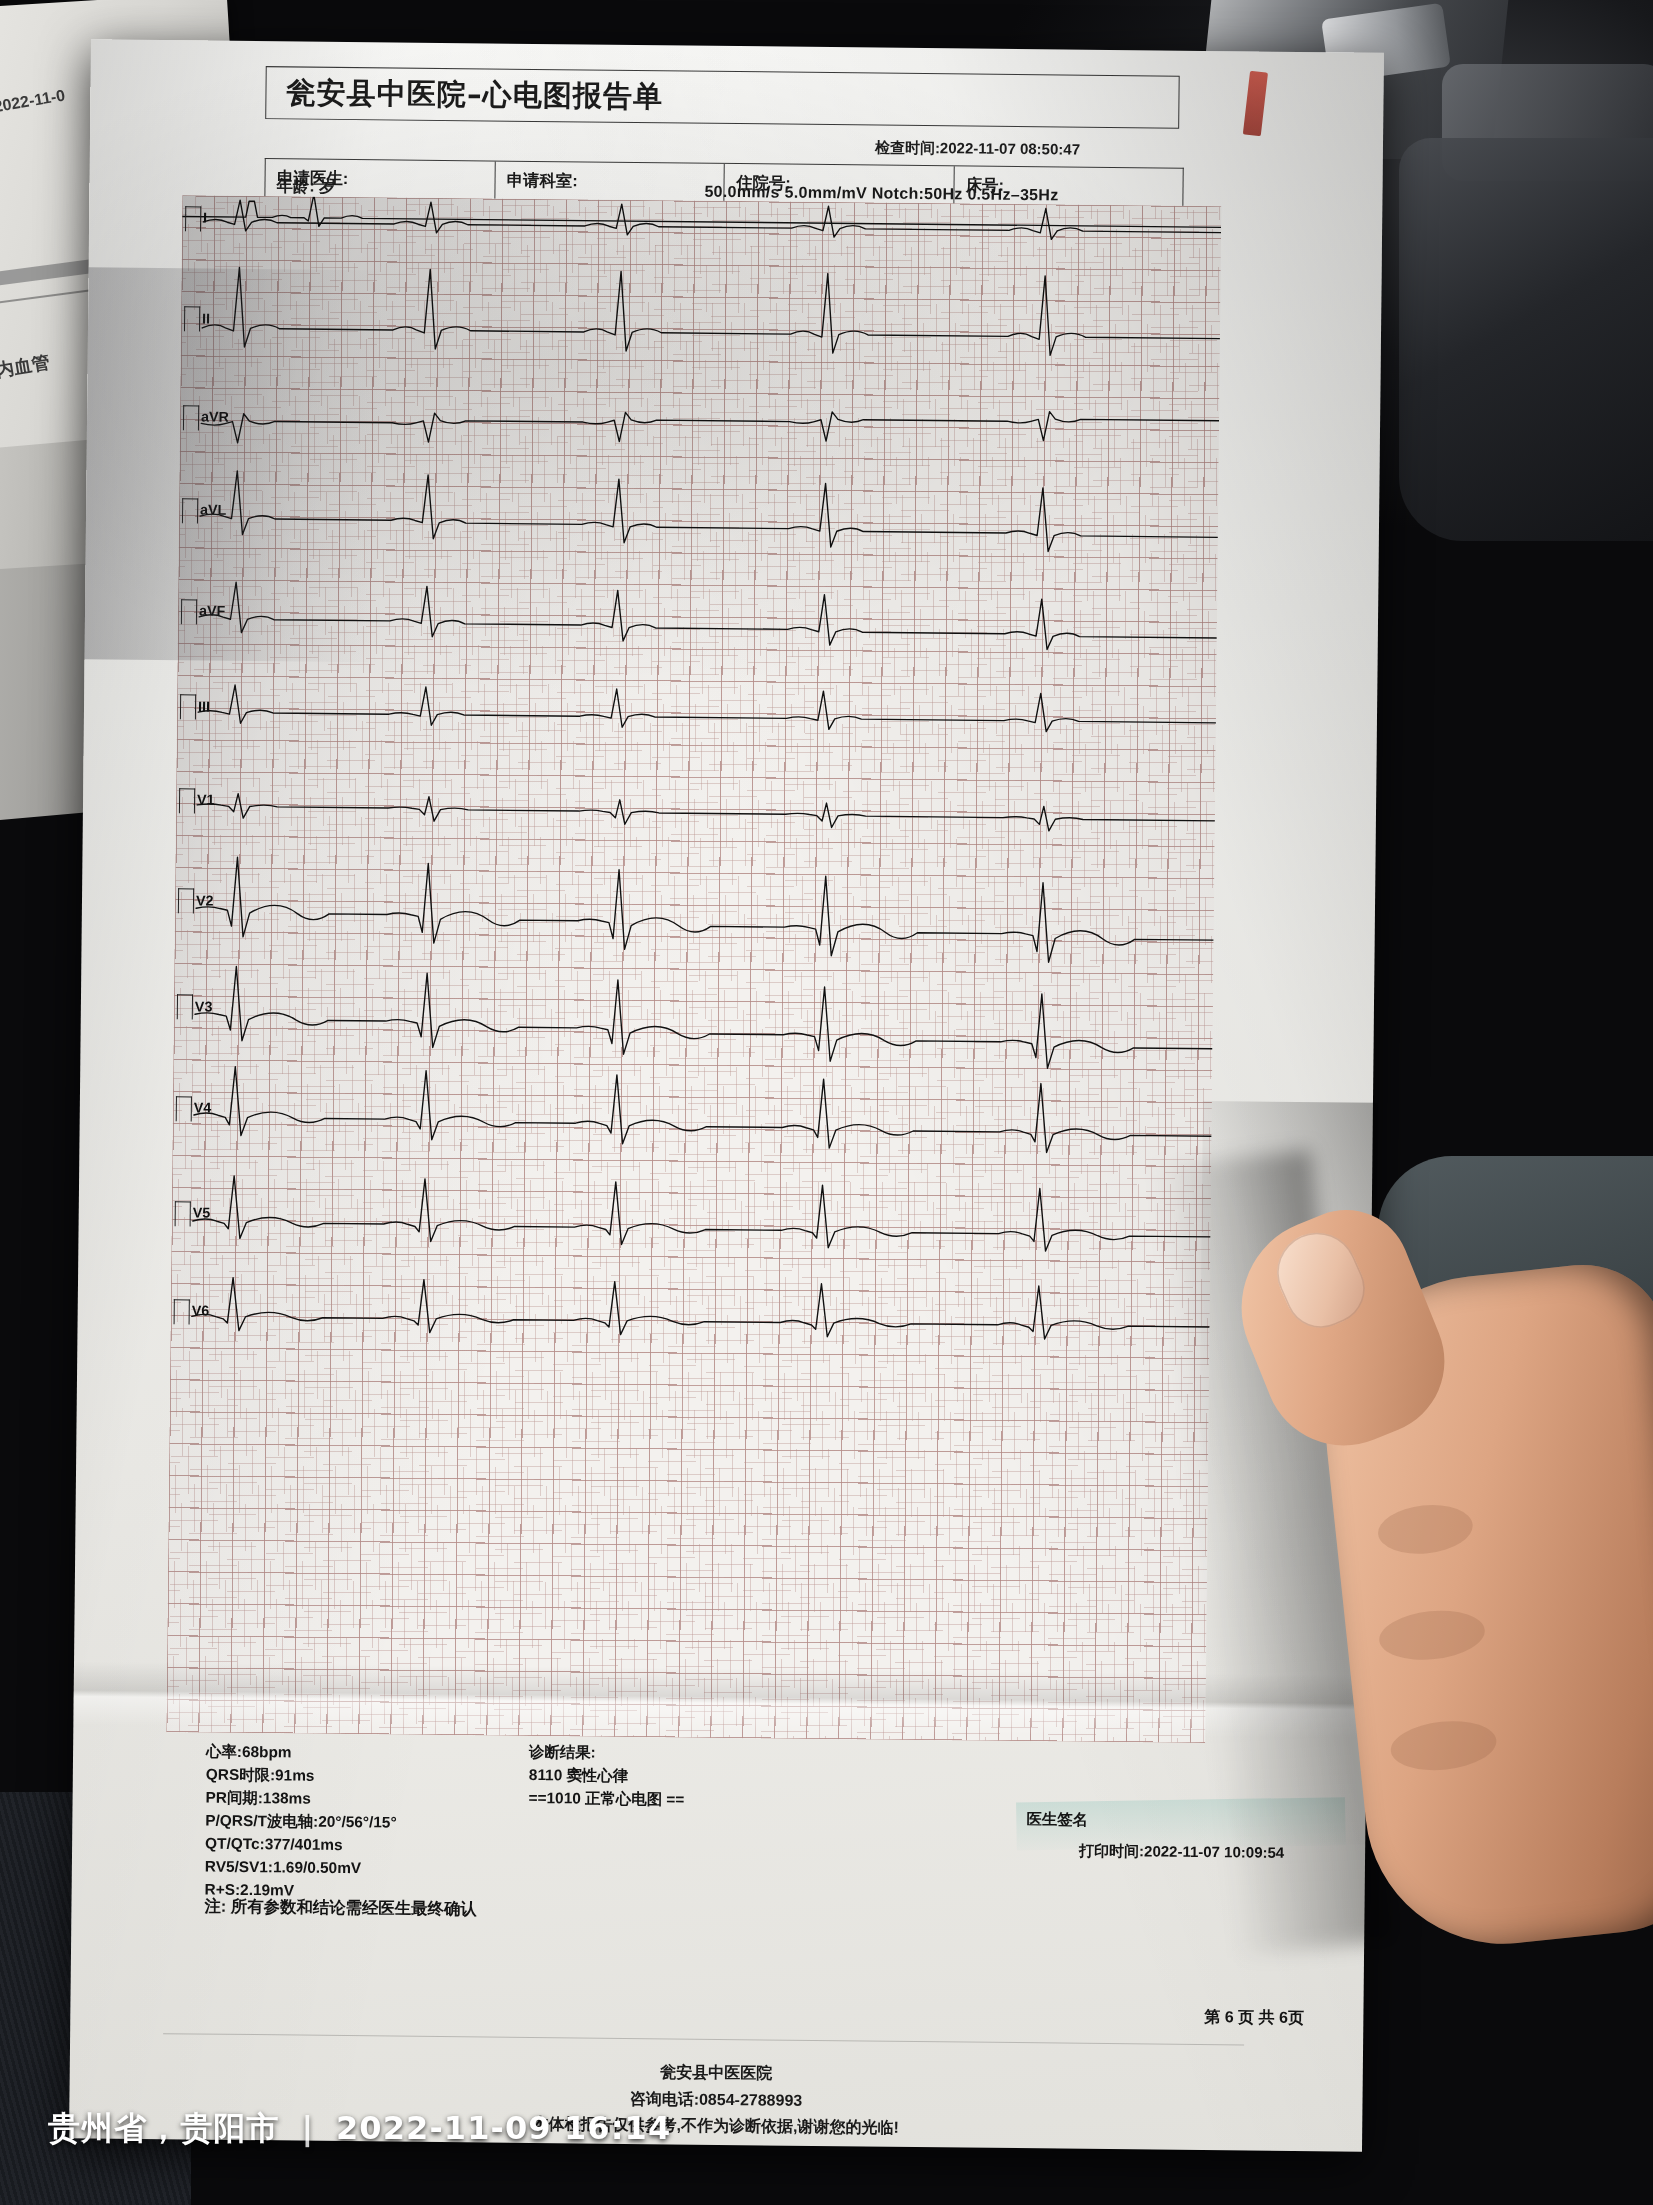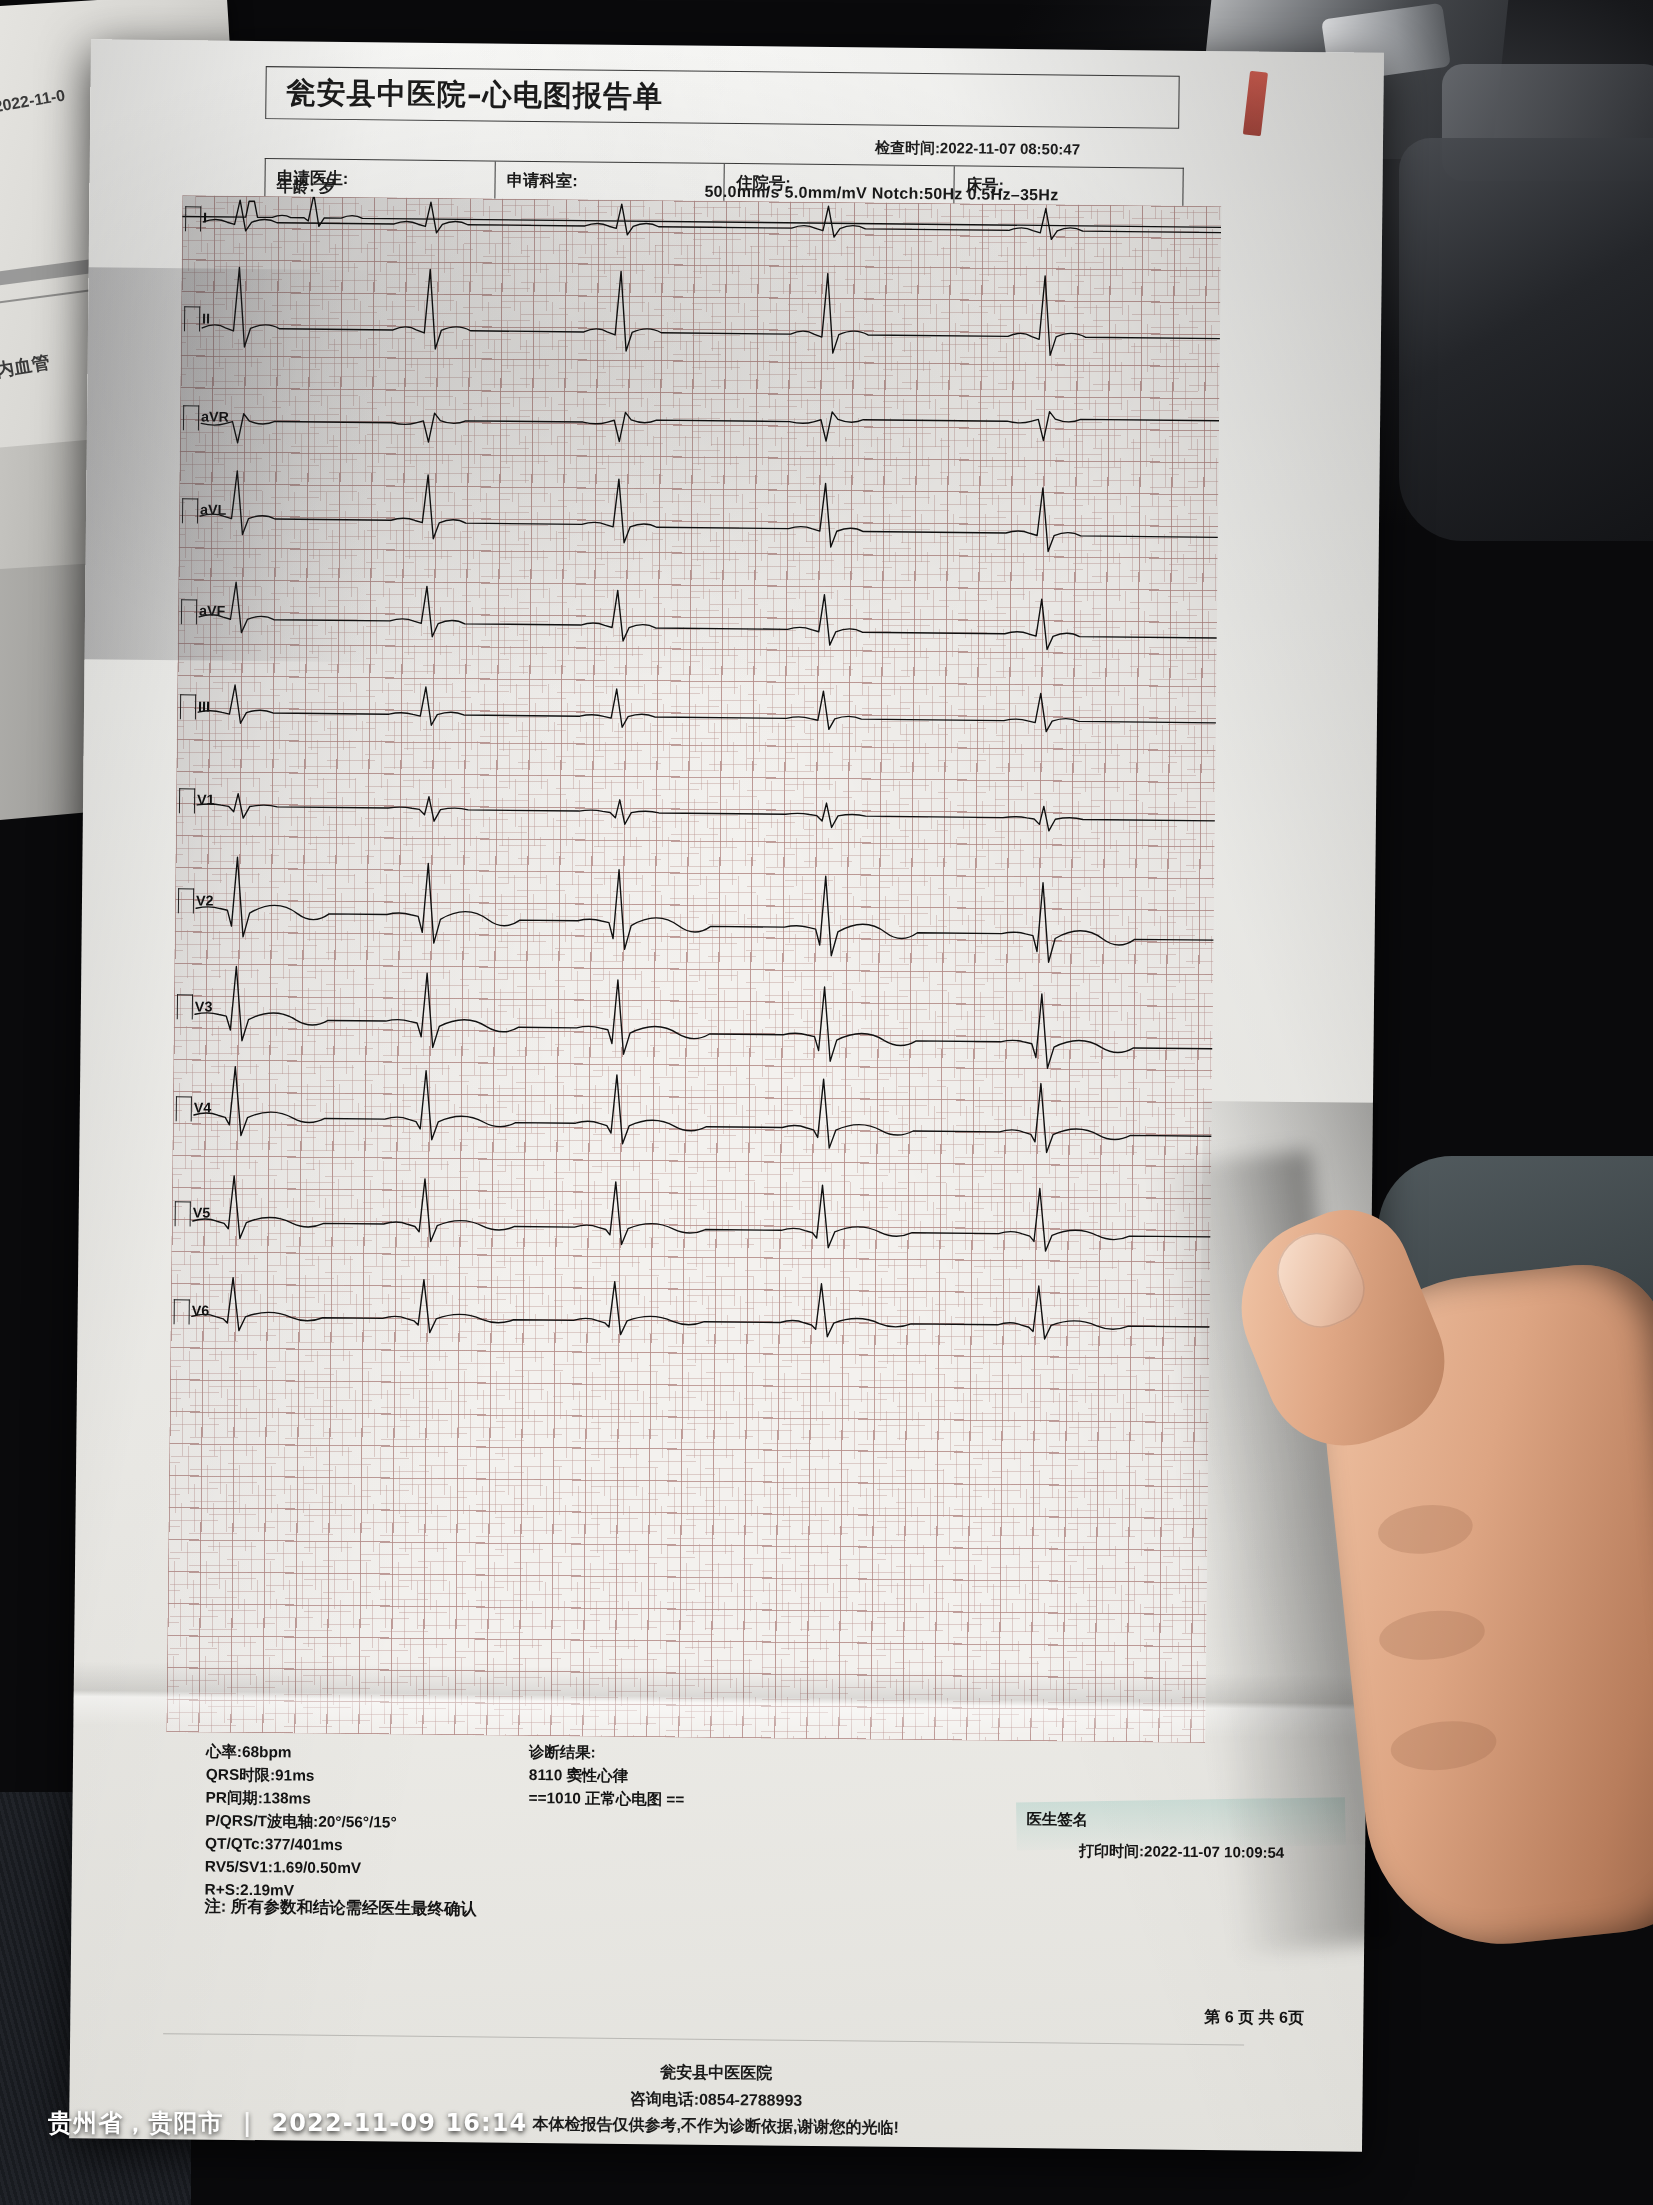--- a/index.html
+++ b/index.html
@@ -132,21 +132,21 @@
   .nail{position:absolute;left:51px;top:35px;width:80px;height:95px;
       background:linear-gradient(130deg,#fae3d2,#e9c0a6 60%,#cf9e84);
       border-radius:42px 42px 37px 37px;transform:rotate(-18deg);
       box-shadow:0 0 0 1.6px rgba(170,120,95,.35) inset;}
   .knuck{position:absolute;background:rgba(140,90,65,.22);border-radius:50%;}
   .hand-shadow{position:absolute;left:1193px;top:1156px;width:159px;height:795px;
       background:linear-gradient(90deg,rgba(0,0,0,0),rgba(0,0,0,.35));
       transform:rotate(-6deg);filter:blur(9.5px);}
 
   
-  .wm{position:absolute;left:48px;top:2107px;font-size:24px;color:#fff;font-weight:700;
+  .wm{position:absolute;left:48px;top:2107px;font-size:32px;color:#fff;font-weight:700;
       text-shadow:0 1.6px 5.3px rgba(0,0,0,.8);letter-spacing:1.1px;
       font-family:"DejaVu Sans","Liberation Sans",sans-serif;}
   .wm .sep{display:inline-block;margin:0 9.5px;opacity:.8;}
 </style>
 </head>
 <body>
 
 <div class="bg"></div>
 <div class="bg-metal"></div>
 <div class="bg-metal2"></div>

